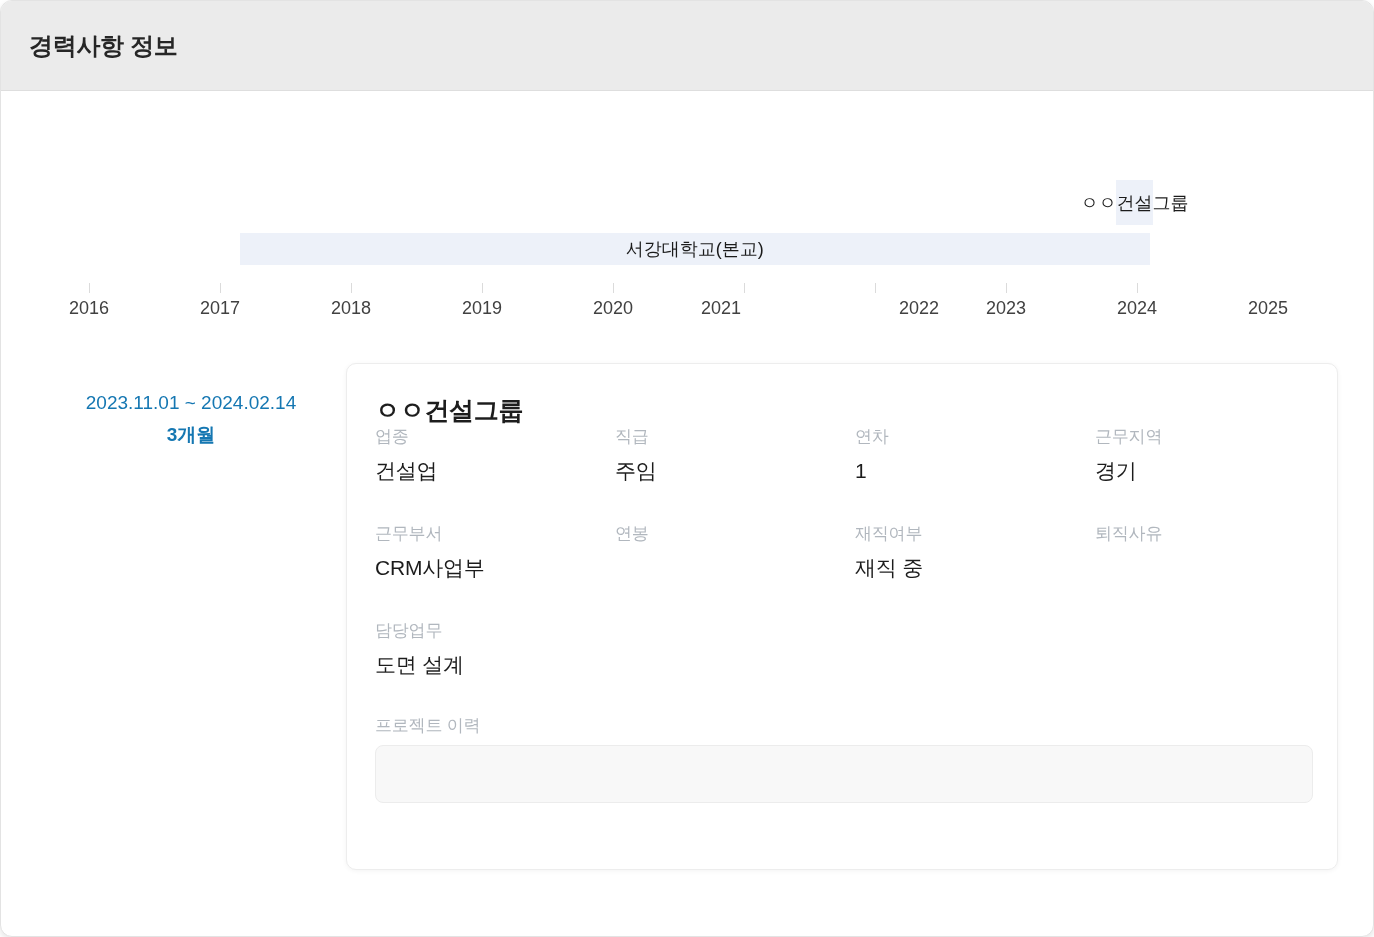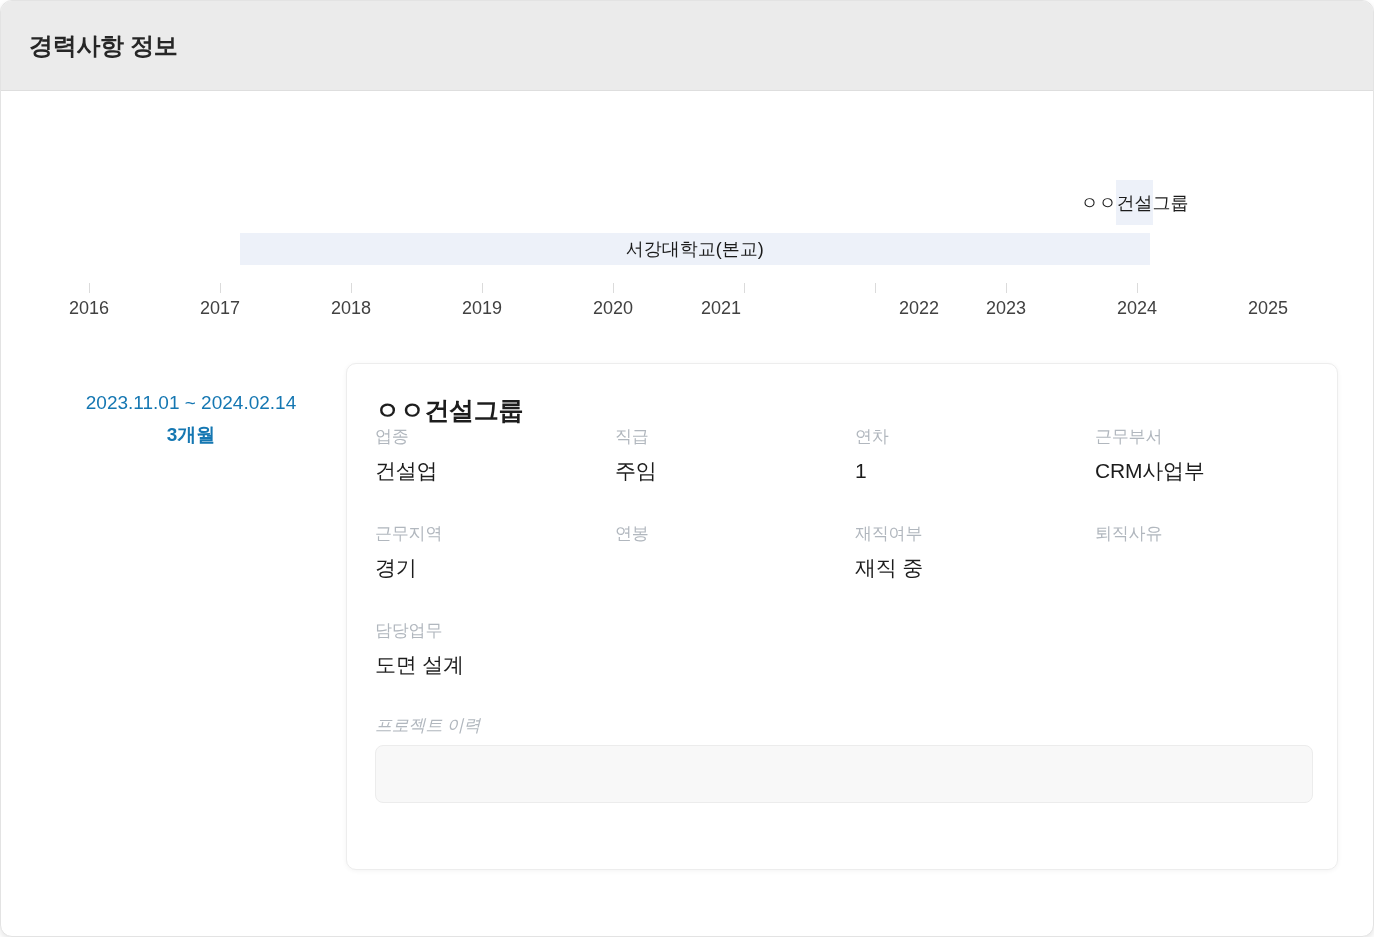--- a/index.html
+++ b/index.html
@@ -113,21 +113,20 @@
     min-height: 28px;
     color: #1c1c1c;
     letter-spacing: -0.2px;
   }
   .project-label {
     margin-top: 36px;
     font-size: 17px;
     line-height: 22px;
     color: #b1b7be;
     letter-spacing: -0.2px;
-    font-style: italic;
   }
   .project-box {
     margin-top: 8px;
     width: 938px;
     height: 58px;
     box-sizing: border-box;
     background: #f8f8f8;
     border: 1px solid #ececec;
     border-radius: 8px;
   }
@@ -185,26 +184,26 @@
           </div>
           <div>
             <div class="field-label">직급</div>
             <div class="field-value">주임</div>
           </div>
           <div>
             <div class="field-label">연차</div>
             <div class="field-value">1</div>
           </div>
           <div>
+            <div class="field-label">근무지역</div>
+            <div class="field-value">경기</div>
+          </div>
+          <div>
             <div class="field-label">근무부서</div>
             <div class="field-value">CRM사업부</div>
-          </div>
-          <div>
-            <div class="field-label">근무지역</div>
-            <div class="field-value">경기</div>
           </div>
           <div>
             <div class="field-label">연봉</div>
           </div>
           <div>
             <div class="field-label">재직여부</div>
             <div class="field-value">재직 중</div>
           </div>
           <div>
             <div class="field-label">퇴직사유</div>

